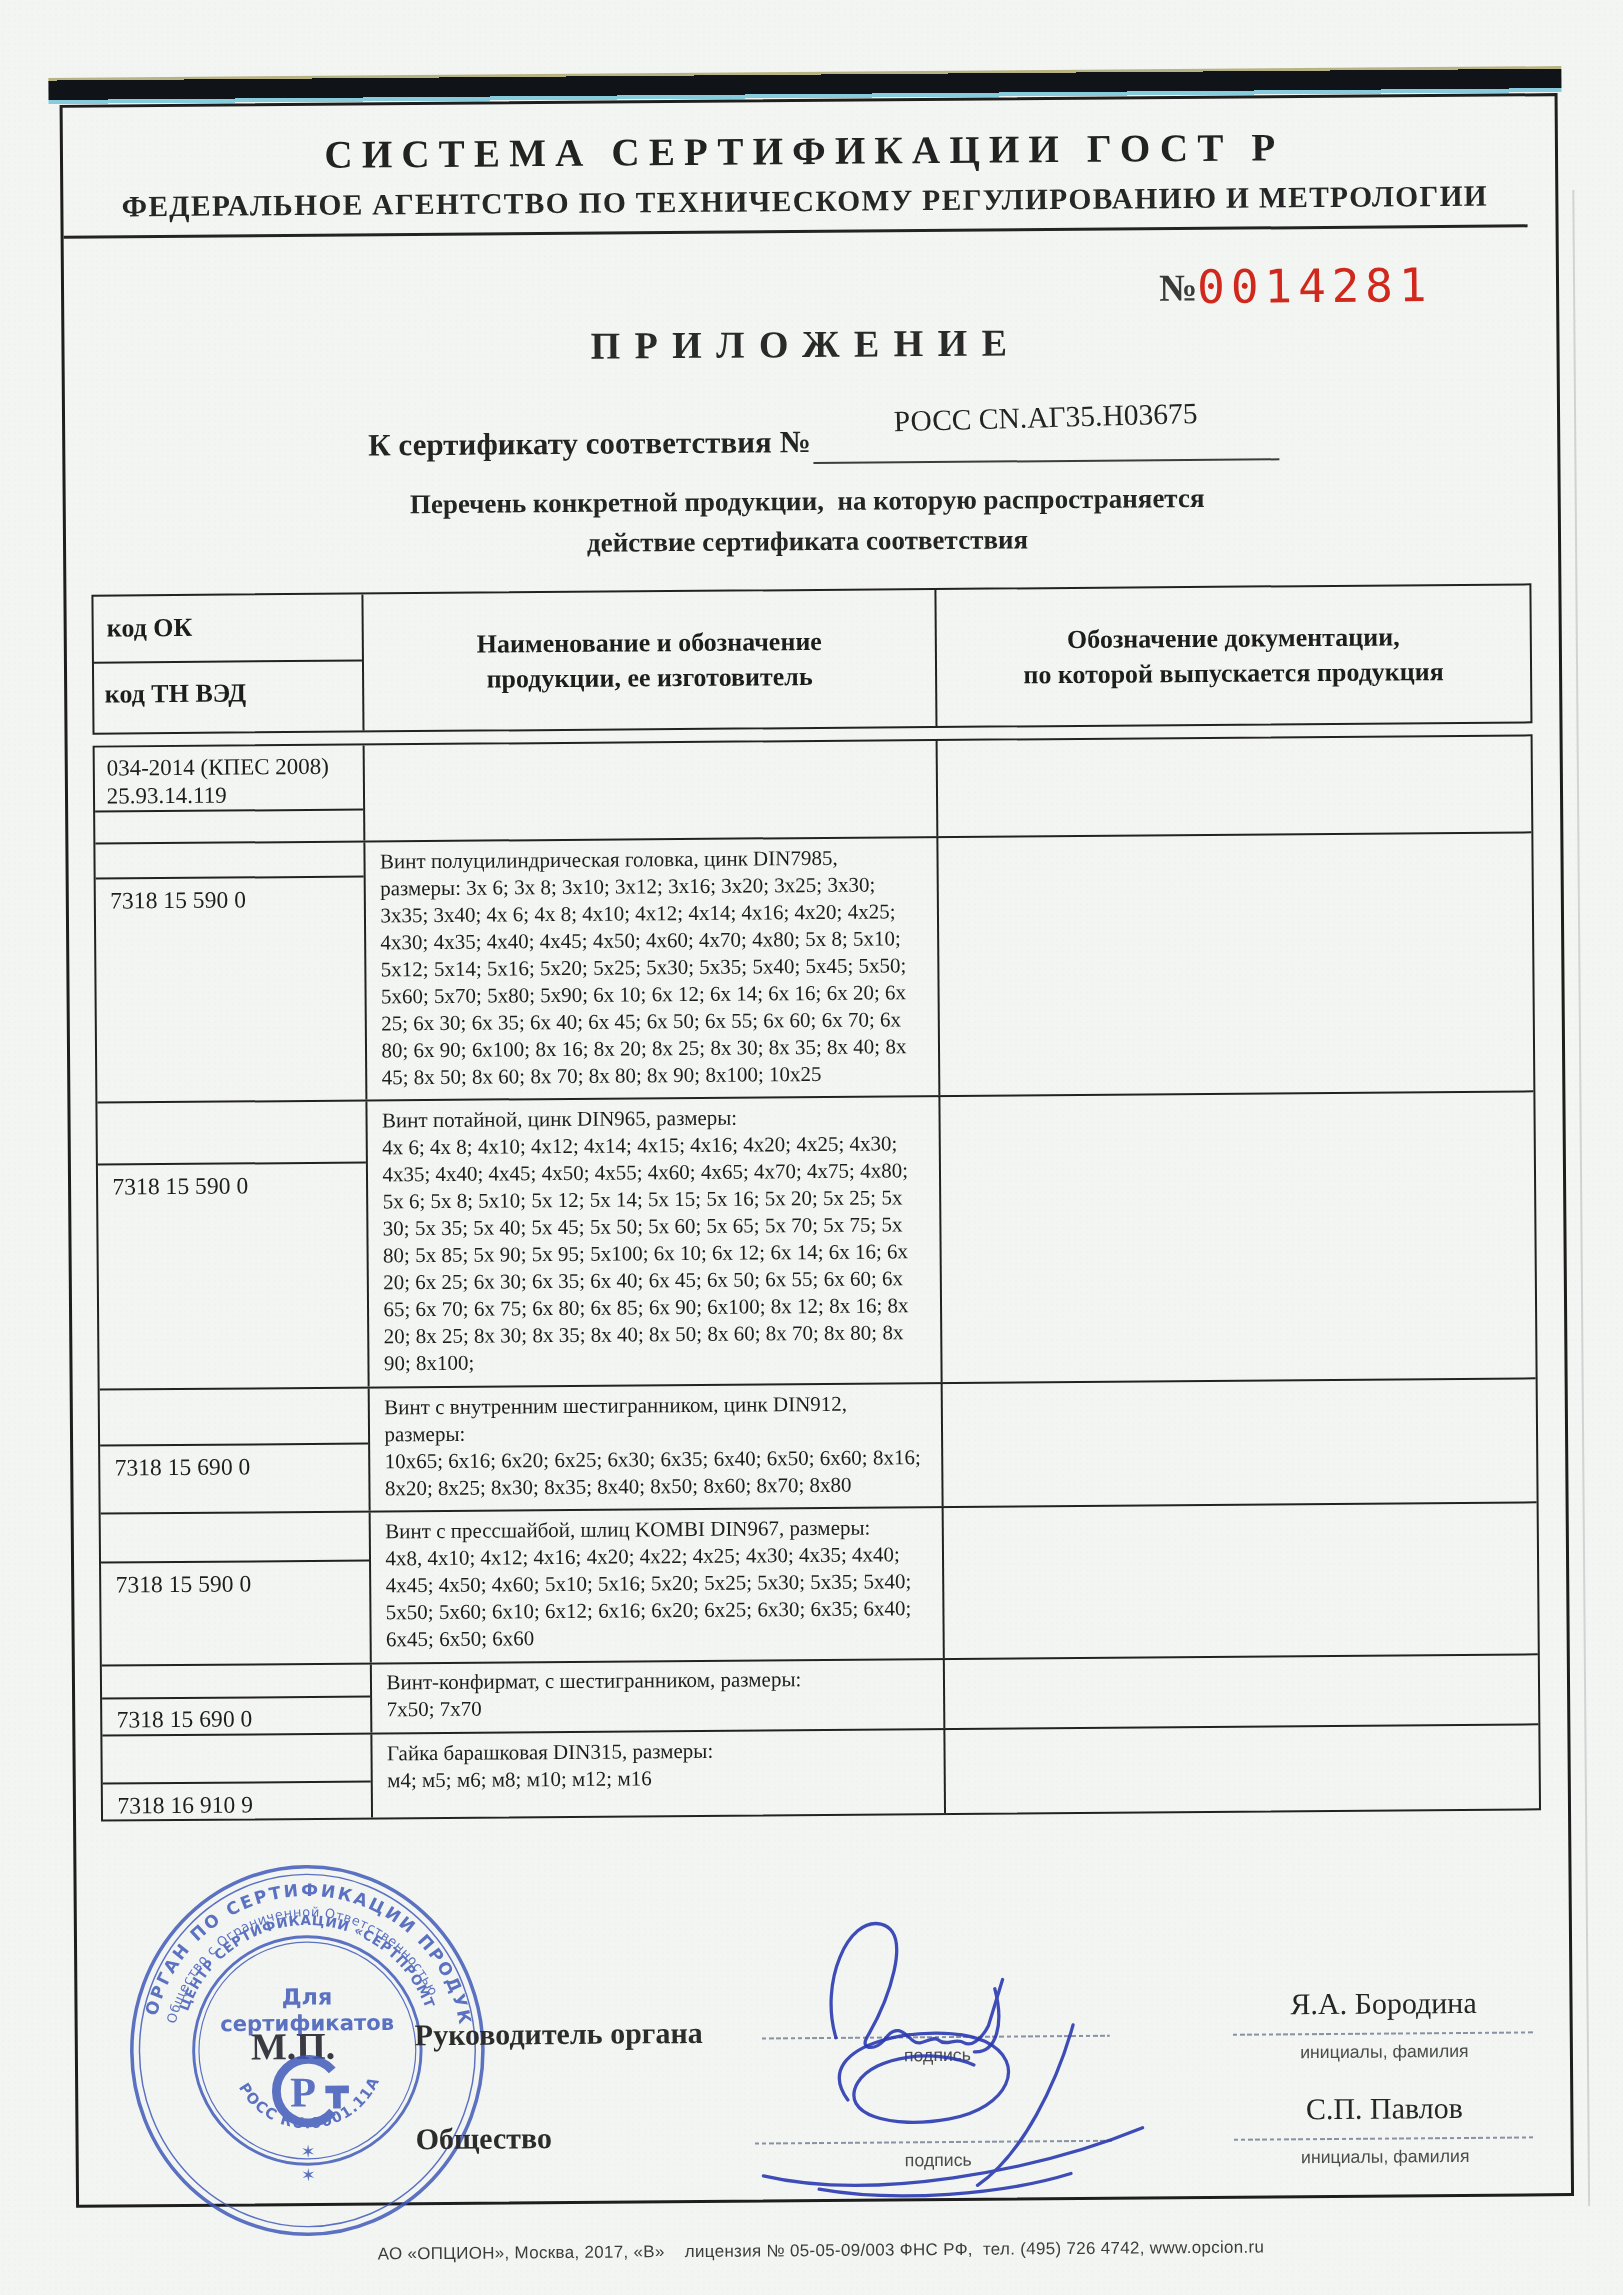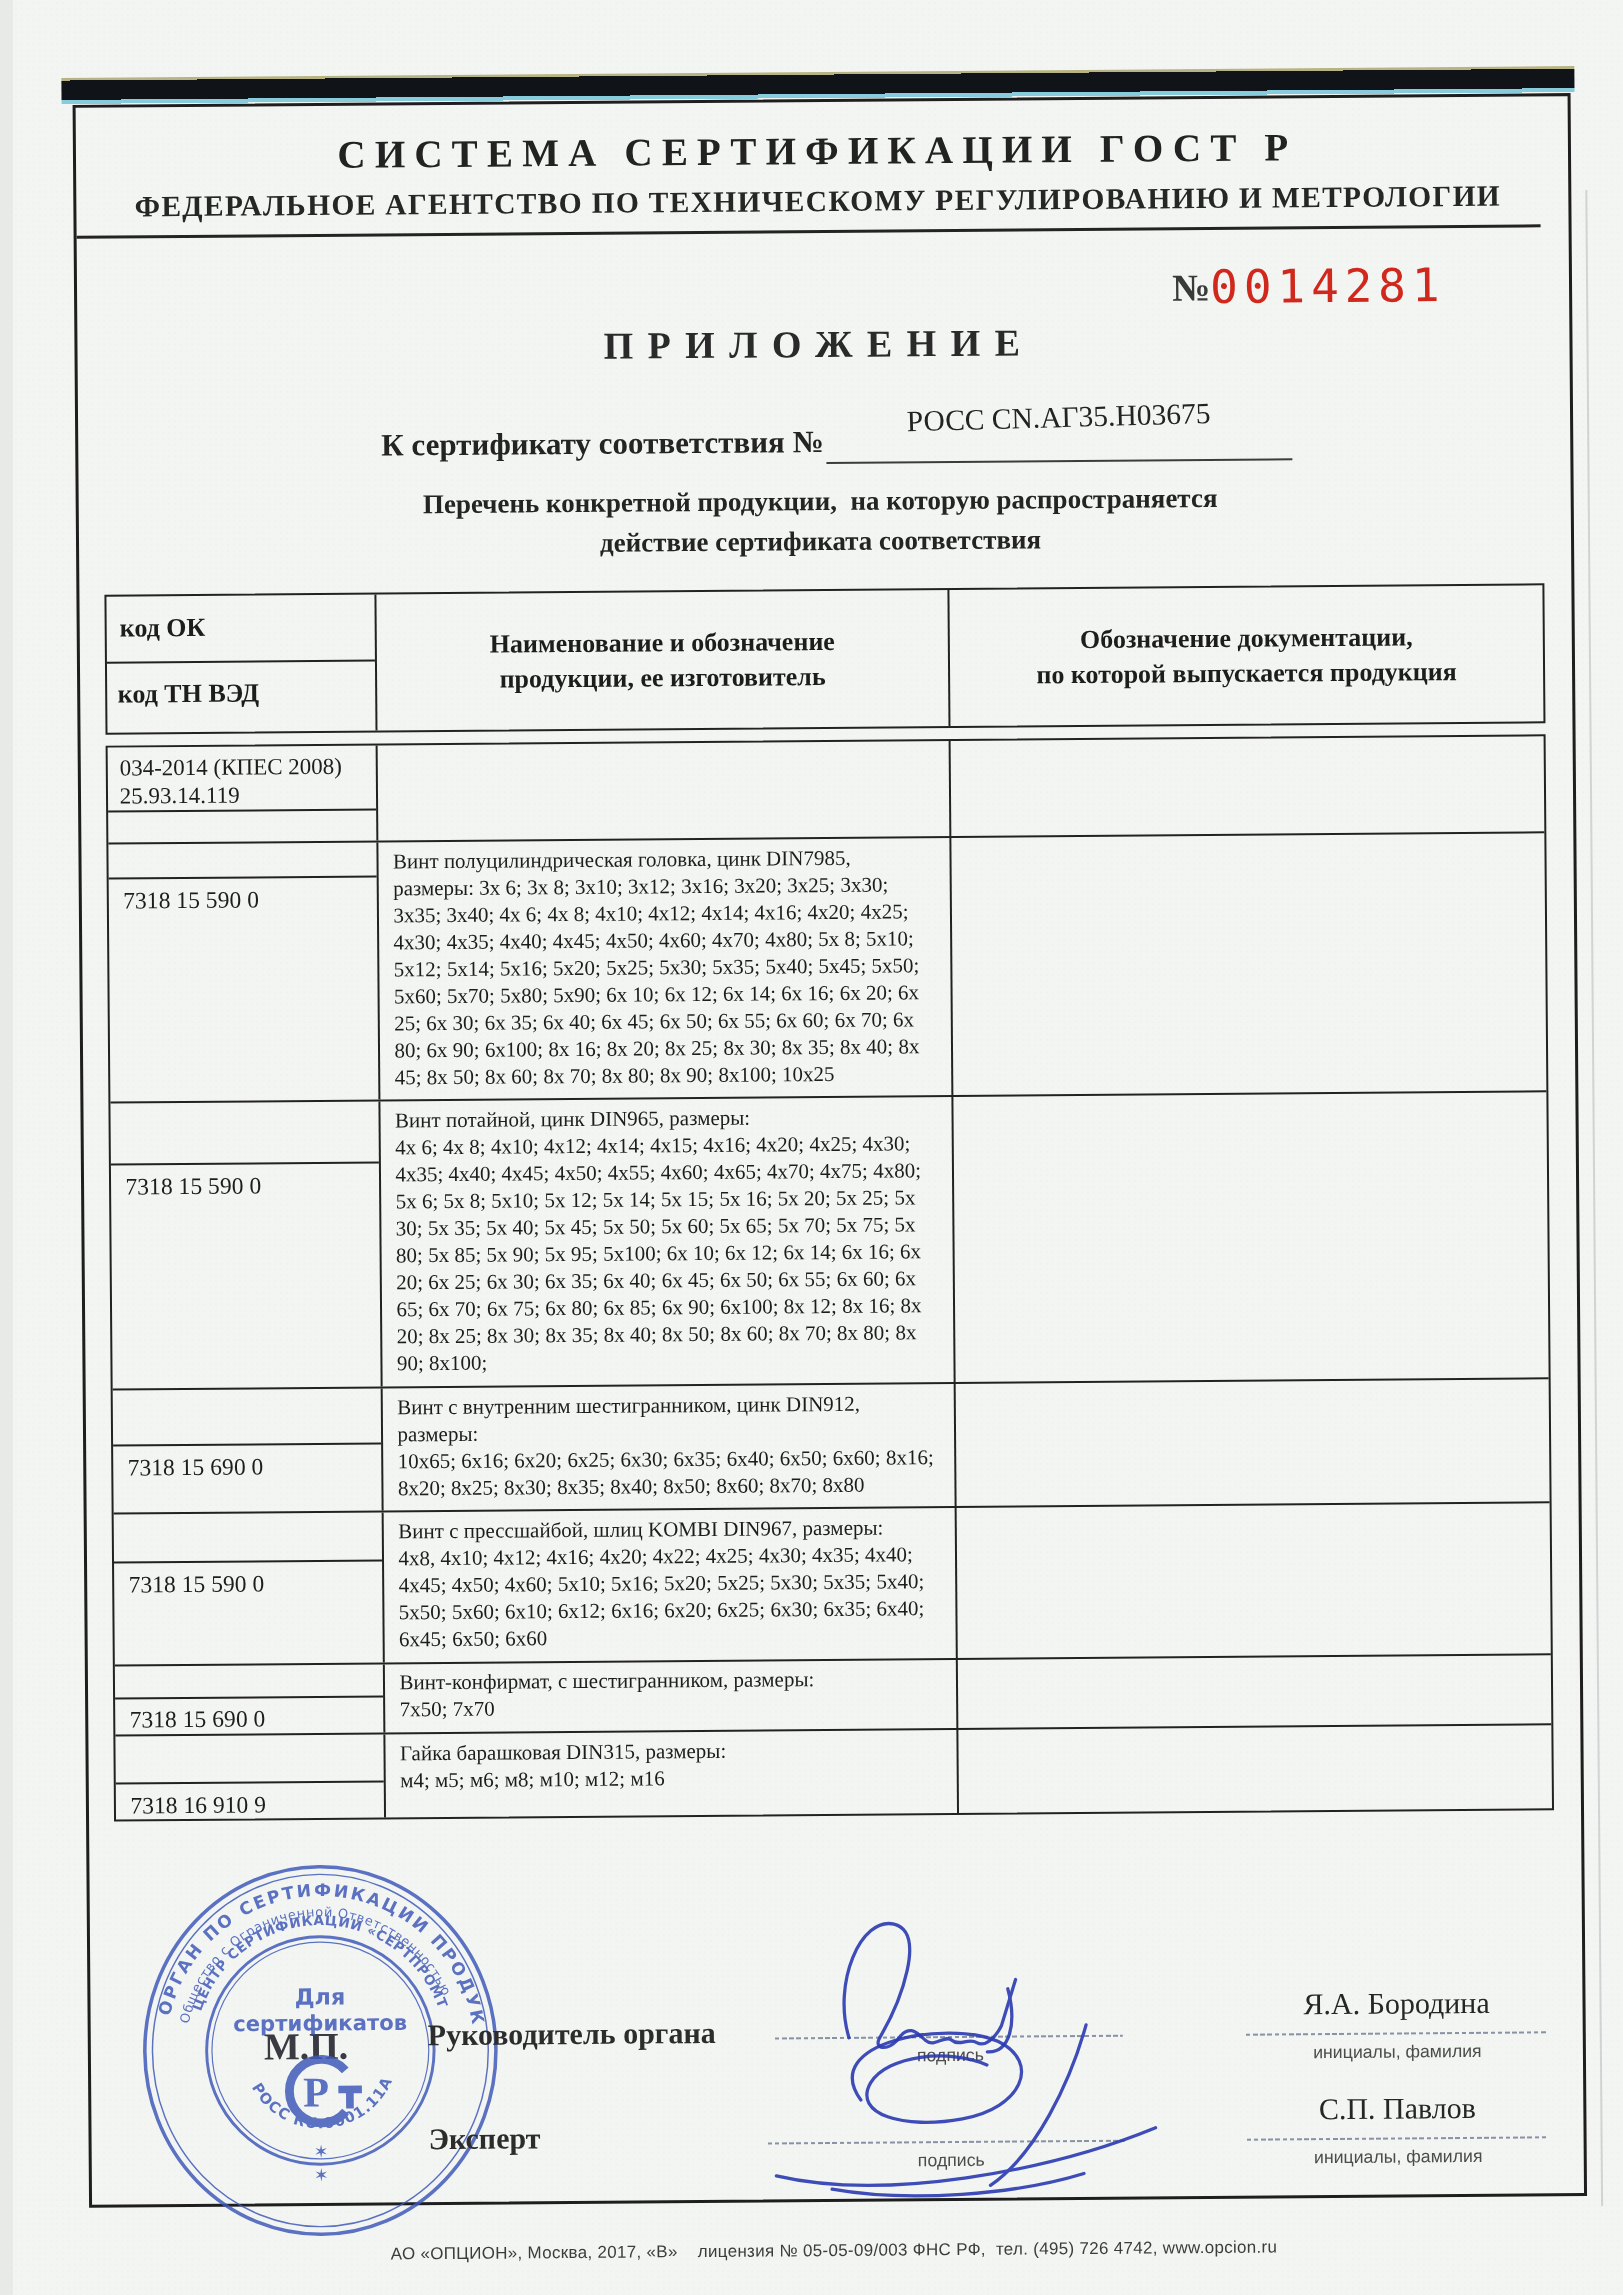--- a/index.html
+++ b/index.html
@@ -8,21 +8,20 @@
     background:#e8eae7;
     font-family:"Liberation Serif","DejaVu Serif",serif;
     color:#1d1d1d;
   }
   .page{
     position:absolute;inset:0;
     background:
       radial-gradient(rgba(140,170,180,.045) 0.7px, transparent 1px),
       #f3f5f2;
     background-size:5.9px 5.9px;
-    margin-left:13px;
   }
   .tilt{position:absolute;inset:0;transform:rotate(-0.45deg);transform-origin:812px 1047px;}
   .scan-band{
     position:absolute;left:56px;top:72px;width:1513px;height:29px;
     background:linear-gradient(#b7b383 0 2.6px,#101317 2.6px 22px,#86ccdc 22px 26px,rgba(134,204,220,0) 26px);
   }
   .frame{
     position:absolute;left:67px;top:99px;width:1498px;height:2103px;
     border:3.3px solid #1e1e1e;box-sizing:border-box;
   }
@@ -257,21 +256,21 @@
           <path d="M 42,-34 A 54,54 0 1 0 42,36" fill="none" stroke="#3f58b8" stroke-width="15"></path>
           <text x="-8" y="27" font-size="72" font-weight="bold" text-anchor="middle" font-family="Liberation Serif, serif">Р</text>
           <path d="M 30,-8 h 40 v 13 h -14 v 26 h -13 v -26 h -13 z"></path>
         </g>
         <text x="320" y="512" font-size="30" text-anchor="middle">✶</text>
         <text x="320" y="552" font-size="30" text-anchor="middle">✶</text>
       </g>
     </svg>
 
     <div class="role role1">Руководитель органа</div>
-    <div class="role role2">Эксперт</div>
+    <div class="role role2">Общество</div>
 
     <div class="sigline sl1"></div>
     <div class="sigline sl2"></div>
     <div class="sigline nl1"></div>
     <div class="sigline nl2"></div>
     <div class="smallcap cap1">подпись</div>
     <div class="smallcap cap2">подпись</div>
     <div class="smallcap ncap1">инициалы, фамилия</div>
     <div class="smallcap ncap2">инициалы, фамилия</div>
 

